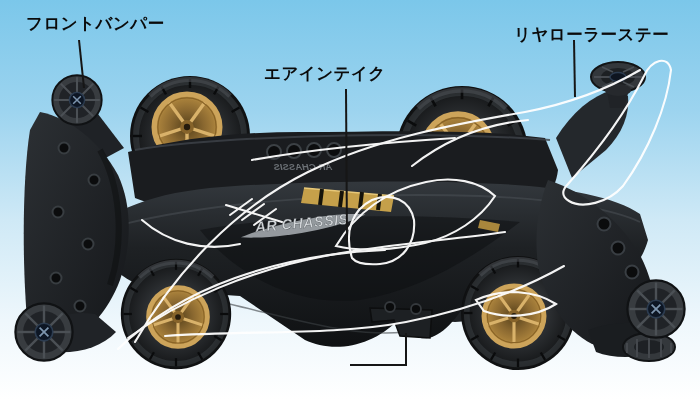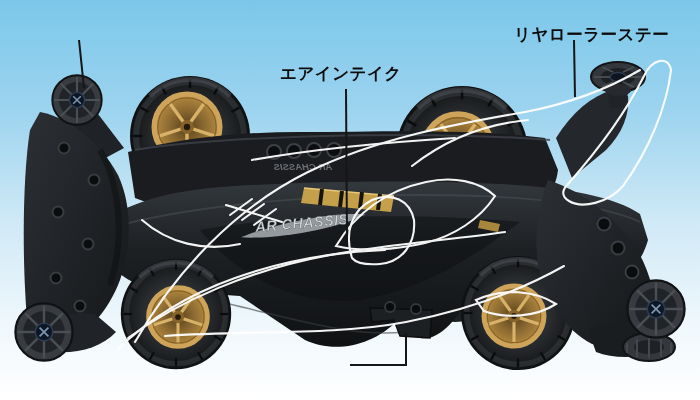--- a/index.html
+++ b/index.html
@@ -237,15 +237,16 @@
   </g>
 
   <g stroke="#161616" stroke-width="2" fill="none">
     <path d="M 79,40 L 84,88"></path>
     <path d="M 346,89 L 347,241"></path>
     <path d="M 574,40 L 575,97"></path>
     <path d="M 350,365 L 406,365 L 406,333"></path>
   </g>
 </svg>
 
-  <div class="label" style="left:280px;top:64px;">エアインテイク</div>
+  <div class="label" style="left:26px;top:14px;">フロントバンパー</div>
+  <div class="label" style="left:264px;top:64px;">エアインテイク</div>
   <div class="label" style="left:514px;top:25px;">リヤローラーステー</div>
 </div>
 
 </body></html>

